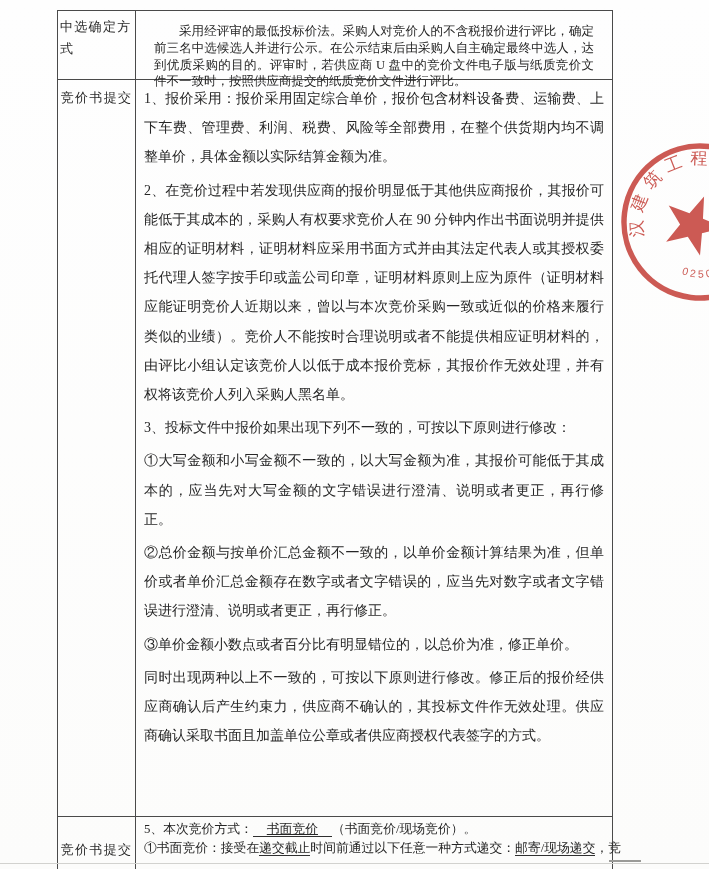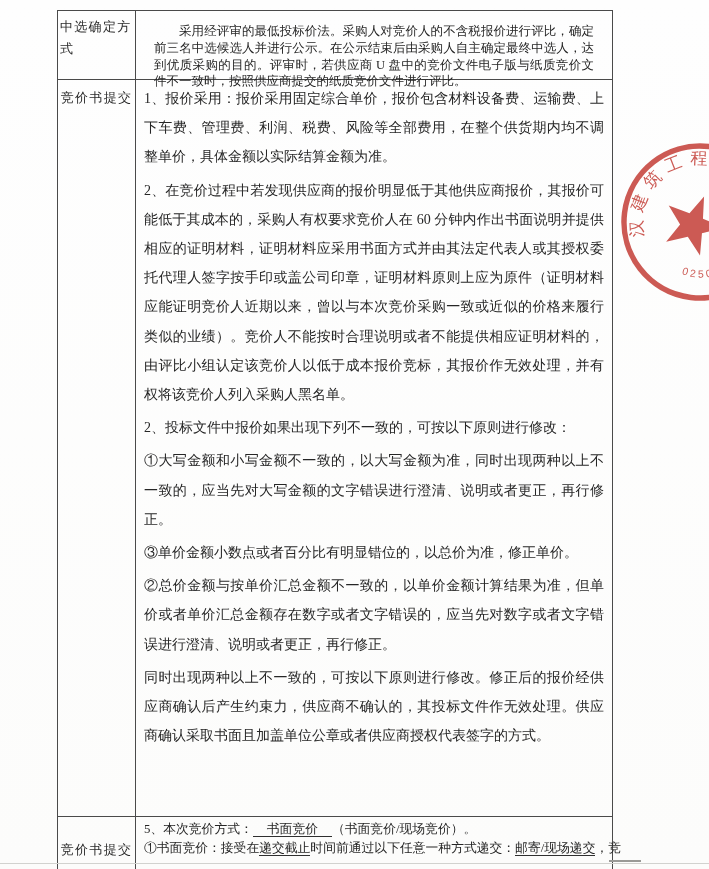--- a/index.html
+++ b/index.html
@@ -91,20 +91,21 @@
     padding-top: 3px;
     text-align: left;
   }
   .row-3 .content-cell div { white-space: nowrap; overflow: hidden; }
   .u-seg {
     border-bottom: 1px solid #2f2f2f;
   }
   .u-blank {
     border-bottom: 1px solid #2f2f2f;
     padding: 0 14px;
+    text-decoration: underline;
   }
   
   .stamp {
     position: absolute;
     left: 608px;
     top: 132px;
     width: 210px;
     height: 205px;
     opacity: 0.87;
     pointer-events: none;
@@ -138,25 +139,25 @@
       <div class="label-cell">中选确定方式</div>
       <div class="content-cell">
         <p>采用经评审的最低投标价法。采购人对竞价人的不含税报价进行评比，确定前三名中选候选人并进行公示。在公示结束后由采购人自主确定最终中选人，达到优质采购的目的。评审时，若供应商 U 盘中的竞价文件电子版与纸质竞价文件不一致时，按照供应商提交的纸质竞价文件进行评比。</p>
       </div>
     </div>
 
     <div class="t-row row-2">
       <div class="label-cell">竞价书提交</div>
       <div class="content-cell">
         <p>1、报价采用：报价采用固定综合单价，报价包含材料设备费、运输费、上下车费、管理费、利润、税费、风险等全部费用，在整个供货期内均不调整单价，具体金额以实际结算金额为准。</p>
-        <p>2、在竞价过程中若发现供应商的报价明显低于其他供应商报价，其报价可能低于其成本的，采购人有权要求竞价人在 60 分钟内作出书面说明并提供相应的证明材料，证明材料应采用书面方式并由其法定代表人或其授权委托代理人签字按手印或盖公司印章，证明材料原则上应为原件（证明材料应能证明竞价人近期以来，曾以与本次竞价采购一致或近似的价格来履行类似的业绩）。竞价人不能按时合理说明或者不能提供相应证明材料的，由评比小组认定该竞价人以低于成本报价竞标，其报价作无效处理，并有权将该竞价人列入采购人黑名单。</p>
-        <p>2、投标文件中报价如果出现下列不一致的，可按以下原则进行修改：</p>
-        <p>①大写金额和小写金额不一致的，以大写金额为准，同时出现两种以上不一致的，应当先对大写金额的文字错误进行澄清、说明或者更正，再行修正。</p>
+        <p>2、在竞价过程中若发现供应商的报价明显低于其他供应商报价，其报价可能低于其成本的，采购人有权要求竞价人在 90 分钟内作出书面说明并提供相应的证明材料，证明材料应采用书面方式并由其法定代表人或其授权委托代理人签字按手印或盖公司印章，证明材料原则上应为原件（证明材料应能证明竞价人近期以来，曾以与本次竞价采购一致或近似的价格来履行类似的业绩）。竞价人不能按时合理说明或者不能提供相应证明材料的，由评比小组认定该竞价人以低于成本报价竞标，其报价作无效处理，并有权将该竞价人列入采购人黑名单。</p>
+        <p>3、投标文件中报价如果出现下列不一致的，可按以下原则进行修改：</p>
+        <p>①大写金额和小写金额不一致的，以大写金额为准，其报价可能低于其成本的，应当先对大写金额的文字错误进行澄清、说明或者更正，再行修正。</p>
+        <p>②总价金额与按单价汇总金额不一致的，以单价金额计算结果为准，但单价或者单价汇总金额存在数字或者文字错误的，应当先对数字或者文字错误进行澄清、说明或者更正，再行修正。</p>
         <p>③单价金额小数点或者百分比有明显错位的，以总价为准，修正单价。</p>
-        <p>②总价金额与按单价汇总金额不一致的，以单价金额计算结果为准，但单价或者单价汇总金额存在数字或者文字错误的，应当先对数字或者文字错误进行澄清、说明或者更正，再行修正。</p>
         <p>同时出现两种以上不一致的，可按以下原则进行修改。修正后的报价经供应商确认后产生约束力，供应商不确认的，其投标文件作无效处理。供应商确认采取书面且加盖单位公章或者供应商授权代表签字的方式。</p>
       </div>
     </div>
 
     <div class="t-row row-3">
       <div class="label-cell">竞价书提交</div>
       <div class="content-cell">
         <div><span>5、本次竞价方式：</span><span class="u-blank">书面竞价</span><span>（书面竞价/现场竞价）。</span></div>
         <div><span>①书面竞价：接受在</span><span class="u-seg">递交截止</span><span>时间前通过以下任意一种方式递交：</span><span class="u-seg">邮寄/现场递交</span><span>，竞</span></div>
       </div>

